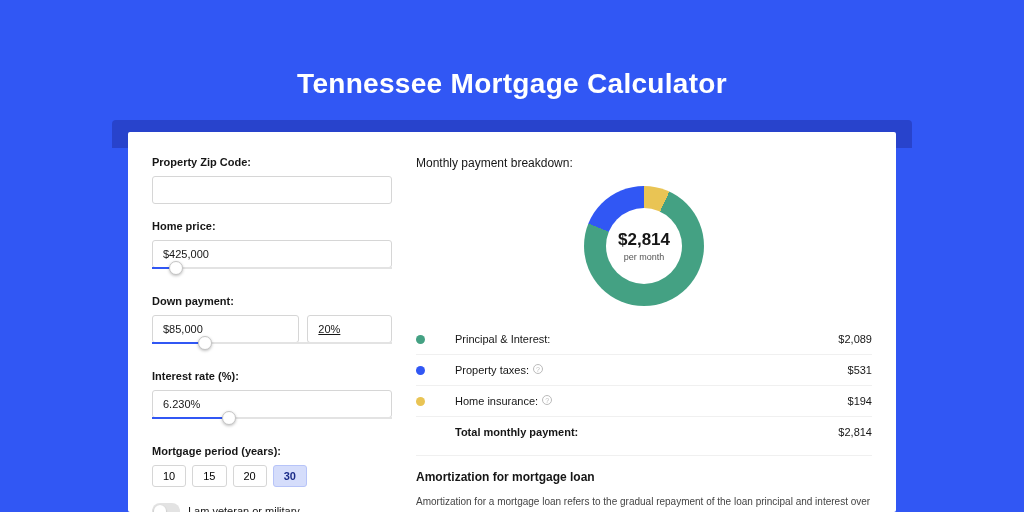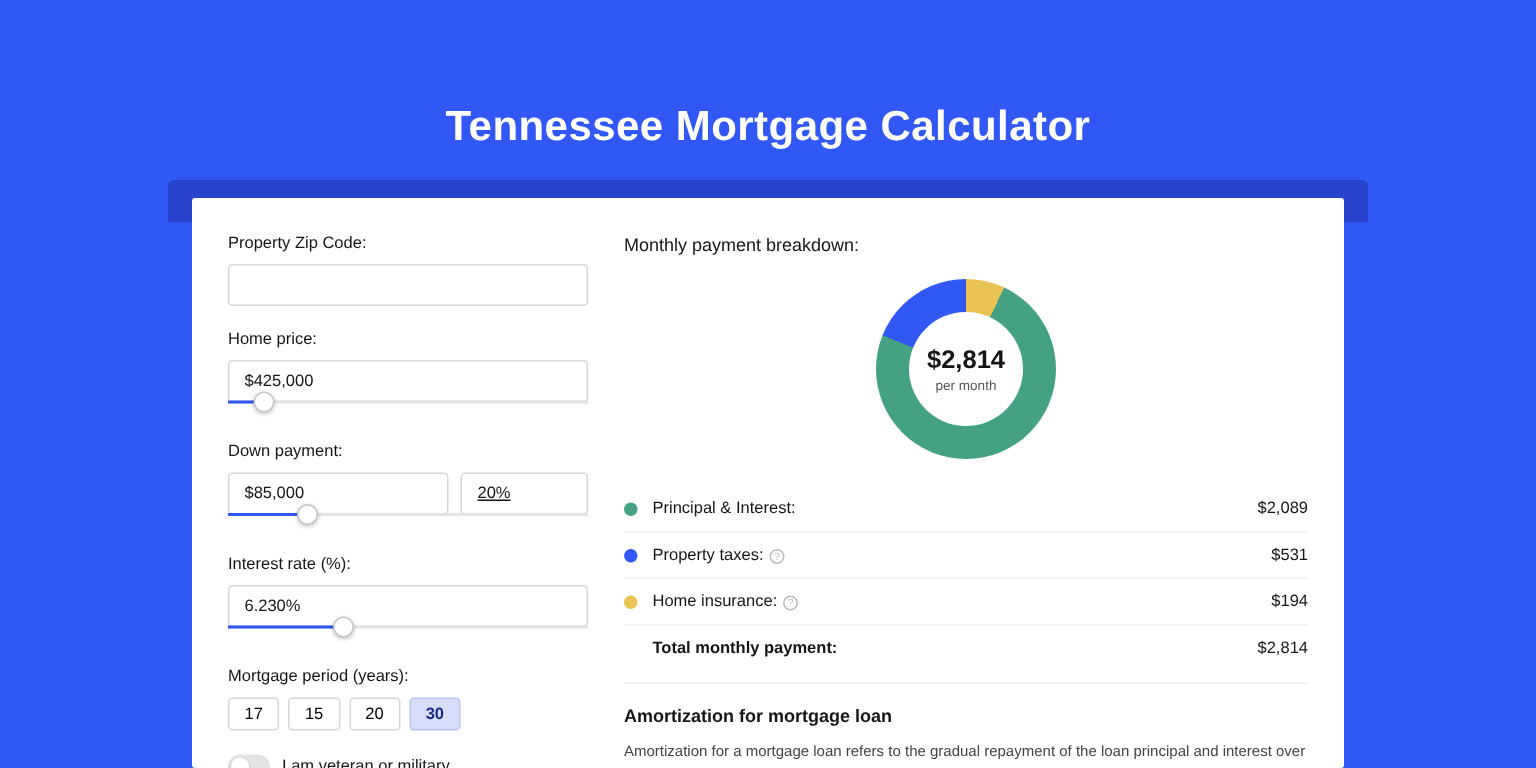--- a/index.html
+++ b/index.html
@@ -3,21 +3,21 @@
 <meta charset="utf-8">
 <style>
   * { box-sizing: border-box; margin: 0; padding: 0; }
   html, body { width: 1024px; height: 512px; overflow: hidden; font-family: Arial, Helvetica, sans-serif; }
   .hero { background: #3157f4; width: 1024px; height: 512px; position: relative; }
   .title { color: #fff; text-align: center; font-size: 28px; font-weight: 700; padding-top: 68px; letter-spacing: 0.3px; }
   .shadow-strip { position: absolute; top: 120px; left: 112px; width: 800px; height: 28px; background: #2843cc; border-radius: 4px 4px 0 0; }
   .card { position: absolute; top: 132px; left: 128px; width: 768px; height: 380px; background: #fff; border-radius: 2px; display: flex; padding: 24px 24px 0 24px; gap: 24px; color: #161616; }
   .left { width: 240px; flex-shrink: 0; }
   .right { flex: 1; }
-  .label { font-size: 11px; color: #161616; margin-bottom: 8px; display: block; }
+  .label { font-size: 11px; color: #161616; margin-bottom: 8px; display: block; font-weight: bold; }
   .inp { width: 100%; border: 1px solid #d6d6d6; border-radius: 3px; height: 28px; padding: 0 10px; font-size: 11px; color: #161616; background: #fff; }
   .fg { margin-bottom: 16px; }
   .slider-wrap { position: relative; height: 12px; margin-top: -1px; }
   .slider-track { position: absolute; top: 0; left: 0; right: 0; height: 2px; background: #e3e3e3; }
   .slider-fill { position: absolute; top: 0; left: 0; height: 2px; background: #3157f4; }
   .slider-thumb { position: absolute; top: -6px; width: 14px; height: 14px; border-radius: 50%; background: #fff; border: 1px solid #c5c5c5; box-shadow: 0 1px 3px rgba(0,0,0,.25); transform: translateX(-50%); }
   .dp-row { display: flex; gap: 8px; }
   .dp-row .inp:first-child { flex: 2; }
   .dp-row .inp:last-child { flex: 1; text-decoration: underline; }
   .periods { display: flex; gap: 6px; }
@@ -29,21 +29,21 @@
   .vet-lbl { font-size: 11px; }
   .sec-title { font-size: 12px; font-weight: 400; margin-bottom: 12px; }
   .donut-wrap { display: flex; justify-content: center; padding: 4px 0 18px; }
   .donut { position: relative; width: 120px; height: 120px; border-radius: 50%; background: conic-gradient(#e9c454 0deg 25deg, #44a183 25deg 292deg, #3157f4 292deg 360deg); }
   .donut-hole { position: absolute; inset: 22px; background: #fff; border-radius: 50%; display: flex; flex-direction: column; align-items: center; justify-content: center; }
   .donut-val { font-size: 17px; font-weight: 700; }
   .donut-sub { font-size: 9px; color: #555; margin-top: 2px; }
   .leg-row { display: flex; align-items: center; padding: 9px 0; border-top: 1px solid #f0f0f0; font-size: 11px; }
   .leg-row:first-of-type { border-top: none; }
   .dot { width: 9px; height: 9px; border-radius: 50%; margin-right: 10px; flex-shrink: 0; }
-  .leg-label { flex: 1; display: flex; align-items: flex-end; gap: 4px; }
+  .leg-label { flex: 1; display: flex; align-items: flex-start; gap: 4px; margin-left: 20px; }
   .info-ic { width: 10px; height: 10px; border: 1px solid #bbb; border-radius: 50%; font-size: 7px; color: #bbb; display: inline-flex; align-items: center; justify-content: center; }
   .leg-val { font-weight: 400; }
   .leg-row.total { font-weight: 700; }
   .amort { border-top: 1px solid #f0f0f0; margin-top: 8px; padding-top: 14px; }
   .amort-title { font-size: 12px; font-weight: 700; margin-bottom: 10px; }
   .amort-body { font-size: 10px; color: #444; line-height: 1.5; }
 </style>
 </head>
 <body>
 
@@ -89,21 +89,21 @@
         <div class="slider-wrap">
           <div class="slider-track"></div>
           <div class="slider-fill" style="width:32%"></div>
           <div class="slider-thumb" style="left:32%"></div>
         </div>
       </div>
 
       <div class="fg" style="margin-bottom:12px;">
         <span class="label">Mortgage period (years):</span>
         <div class="periods">
-          <button class="period-btn">17</button>
+          <button class="period-btn">10</button>
           <button class="period-btn">15</button>
           <button class="period-btn">20</button>
           <button class="period-btn sel">30</button>
         </div>
       </div>
 
       <div class="vet-row">
         <div class="toggle"></div>
         <span class="vet-lbl">I am veteran or military</span>
       </div>

